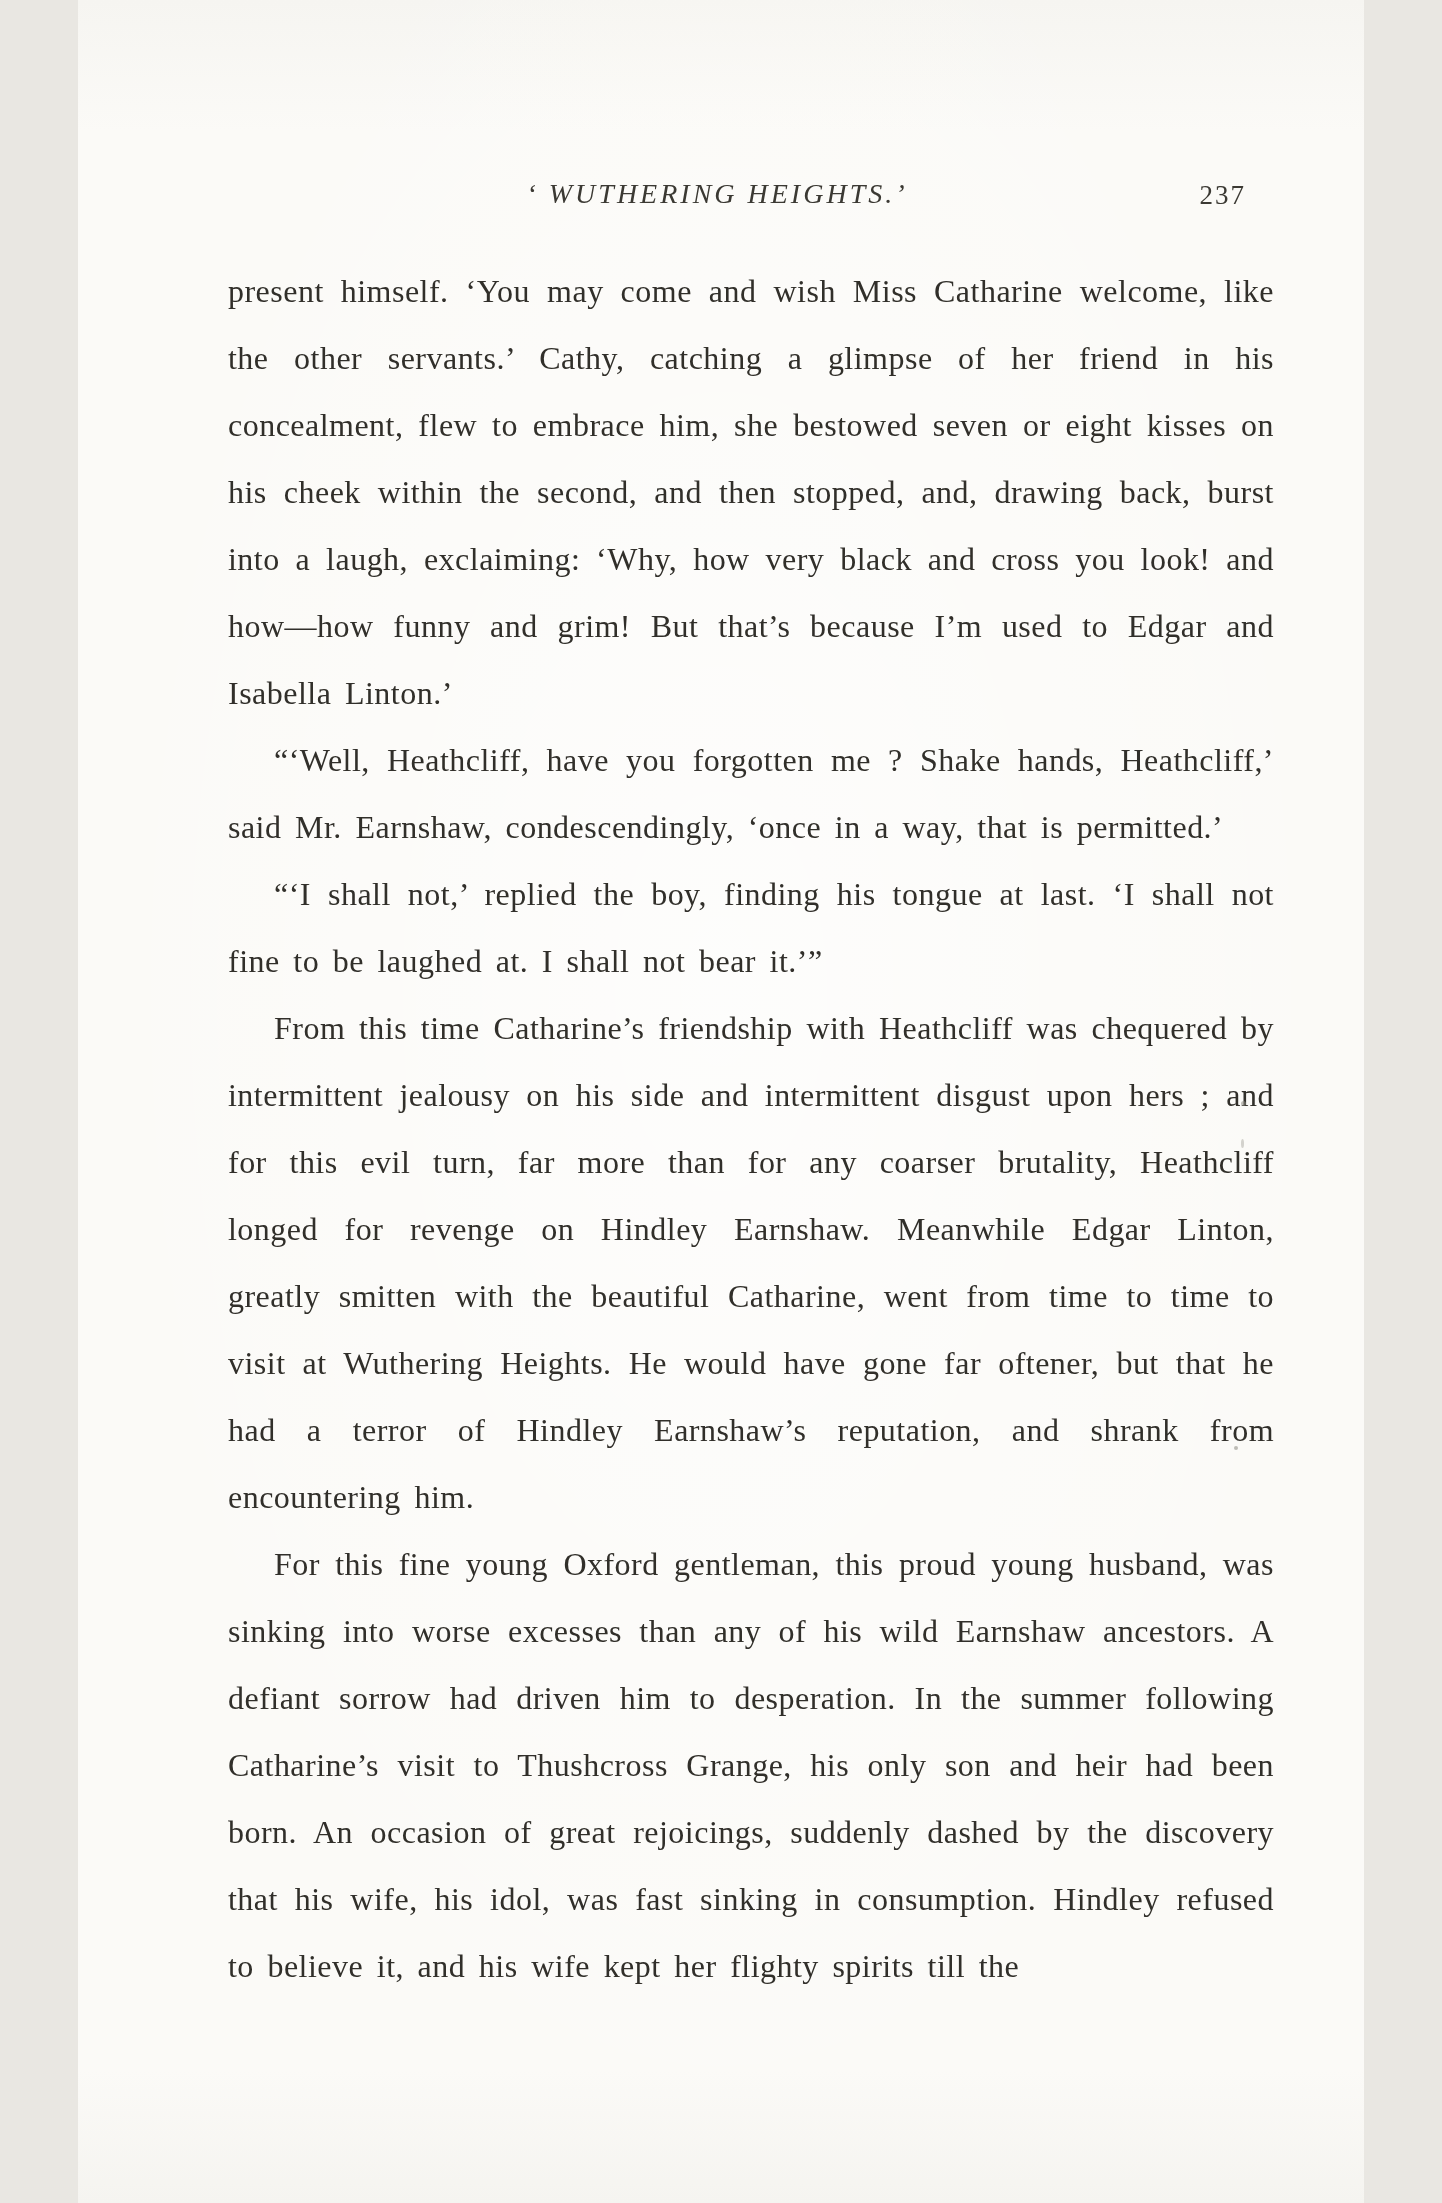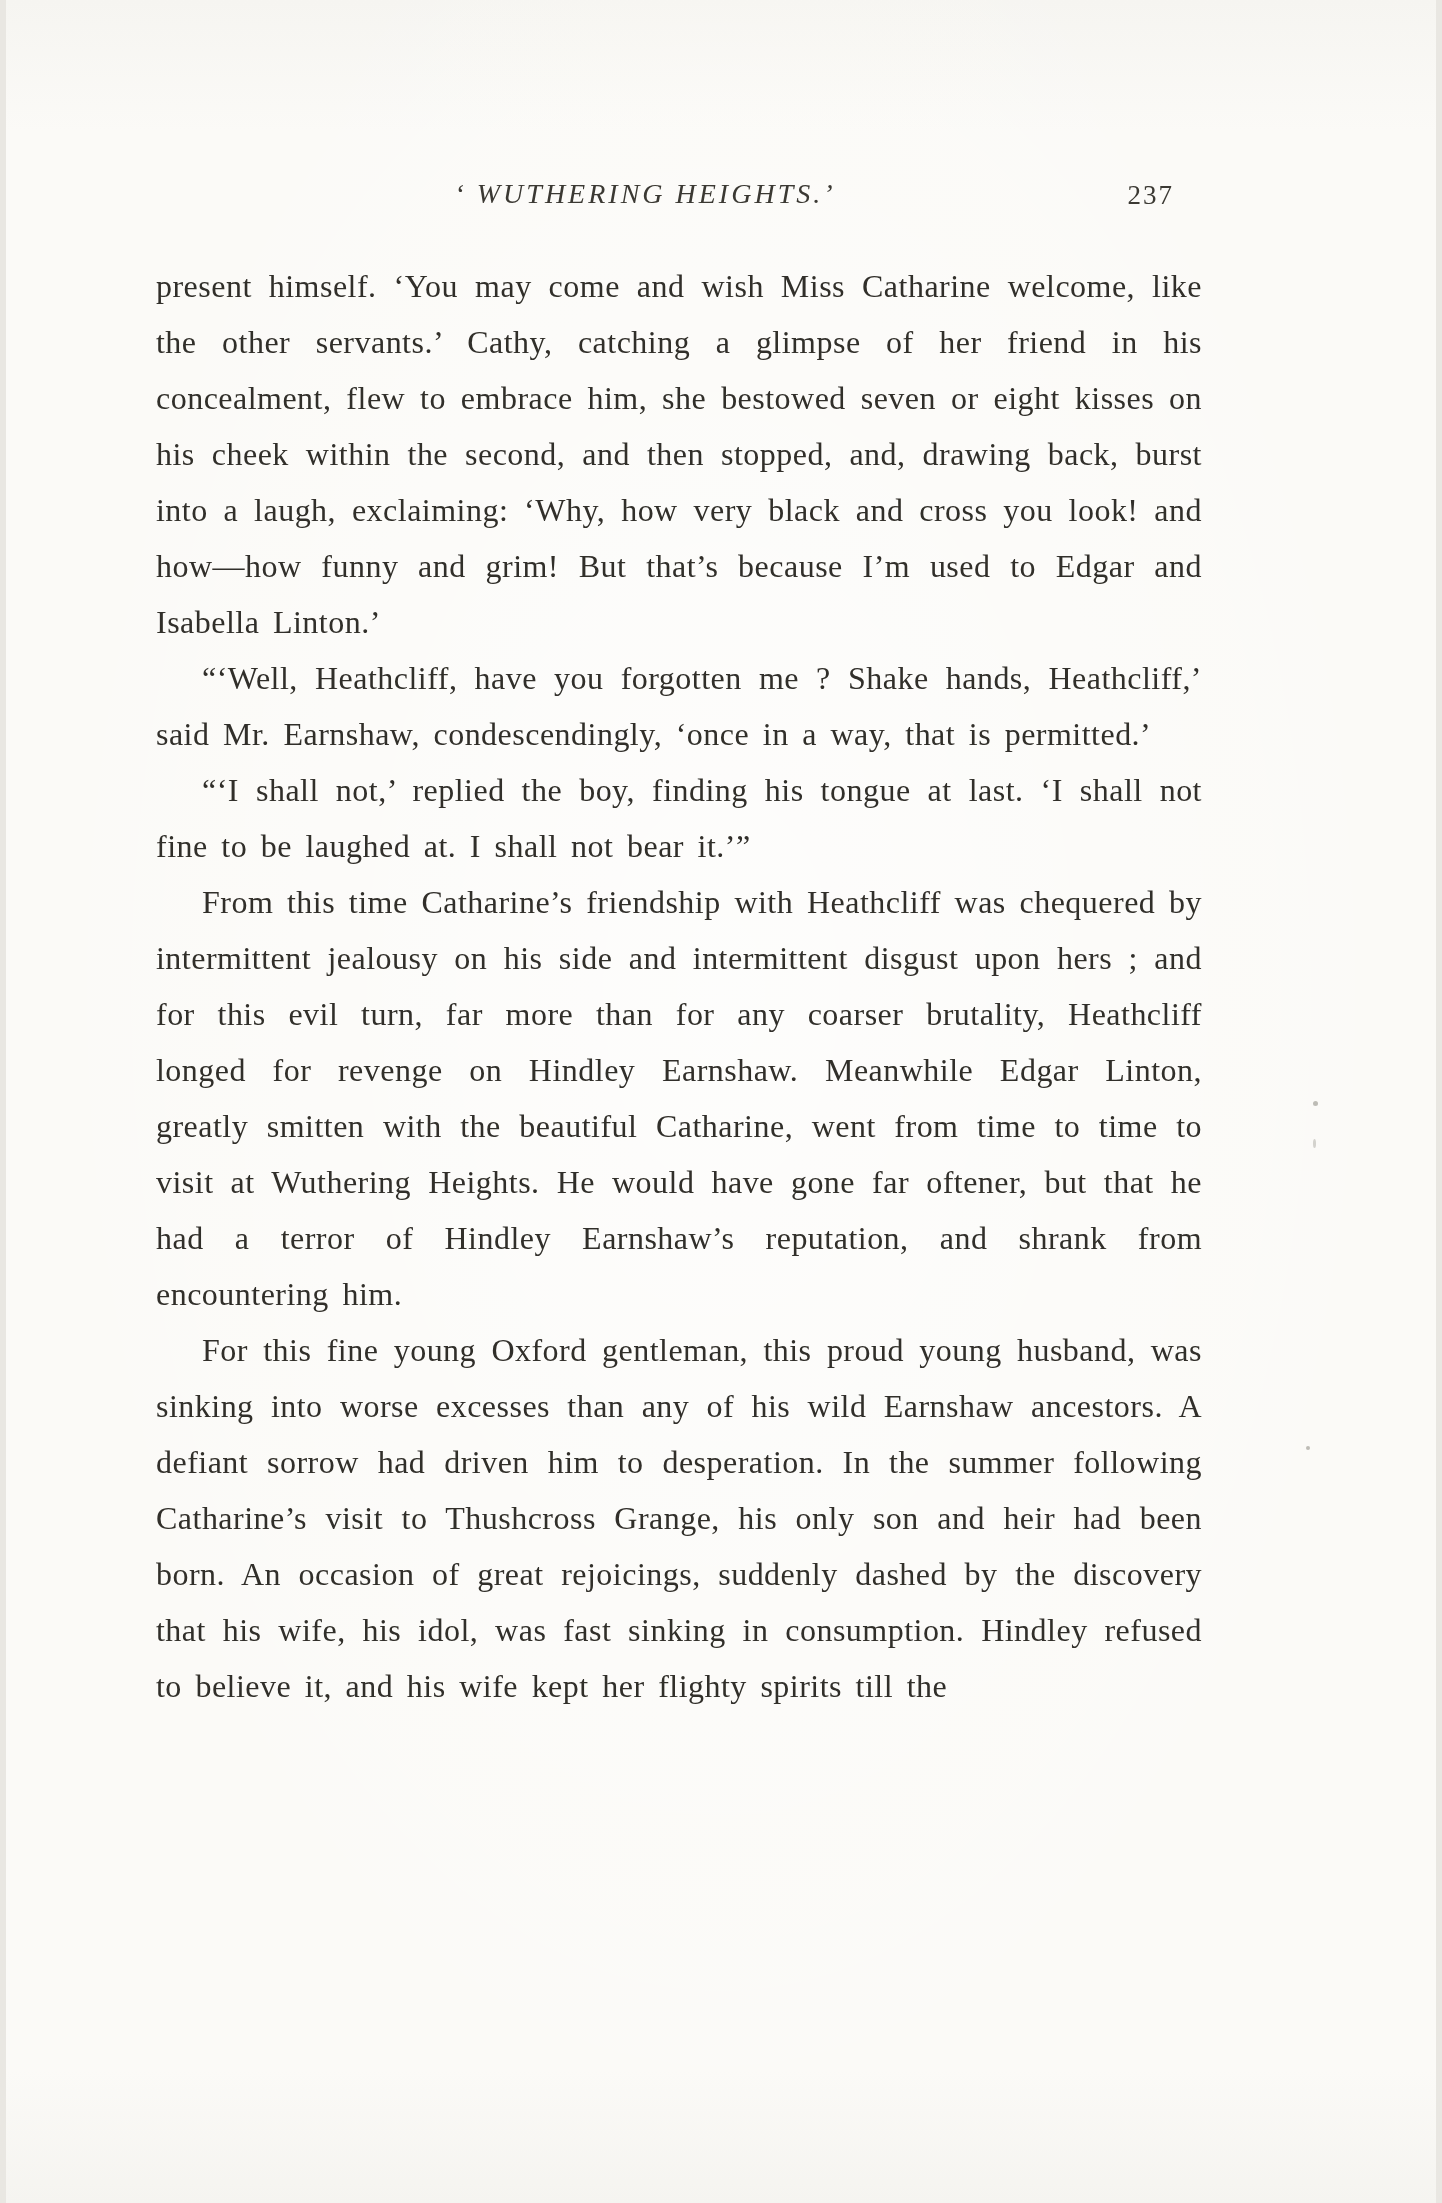--- a/index.html
+++ b/index.html
@@ -2,21 +2,21 @@
 <html><head>
 <meta charset="utf-8">
 <style>
   html, body {
     margin: 0;
     padding: 0;
     background: #e9e7e2;
   }
   .scan-page {
     position: relative;
-    width: 1430px;
+    width: 1286px;
     height: 2203px;
     margin: 0 auto;
     background: #fafaf7;
     background-image:
       radial-gradient(ellipse at 50% 45%, rgba(255,255,255,0.6) 0%, rgba(0,0,0,0) 70%),
       linear-gradient(180deg, #f6f5f1 0%, #fbfaf7 6%, #fbfaf7 94%, #f5f4f0 100%);
     color: #34322d;
     font-family: "Liberation Serif", "DejaVu Serif", serif;
     overflow: hidden;
   }
@@ -46,21 +46,21 @@
     right: 28px;
     top: 2px;
     font-size: 27px;
     letter-spacing: 2px;
     font-style: normal;
     color: #3b3933;
   }
   .body-text p {
     margin: 0;
     font-size: 32px;
-    line-height: 56px;
+    line-height: 67px;
     text-align: justify;
     word-spacing: 0.16em;
     letter-spacing: 0.015em;
     text-indent: 46px;
     color: #312f2a;
   }
   .body-text p.continues {
     text-indent: 0;
   }
   

